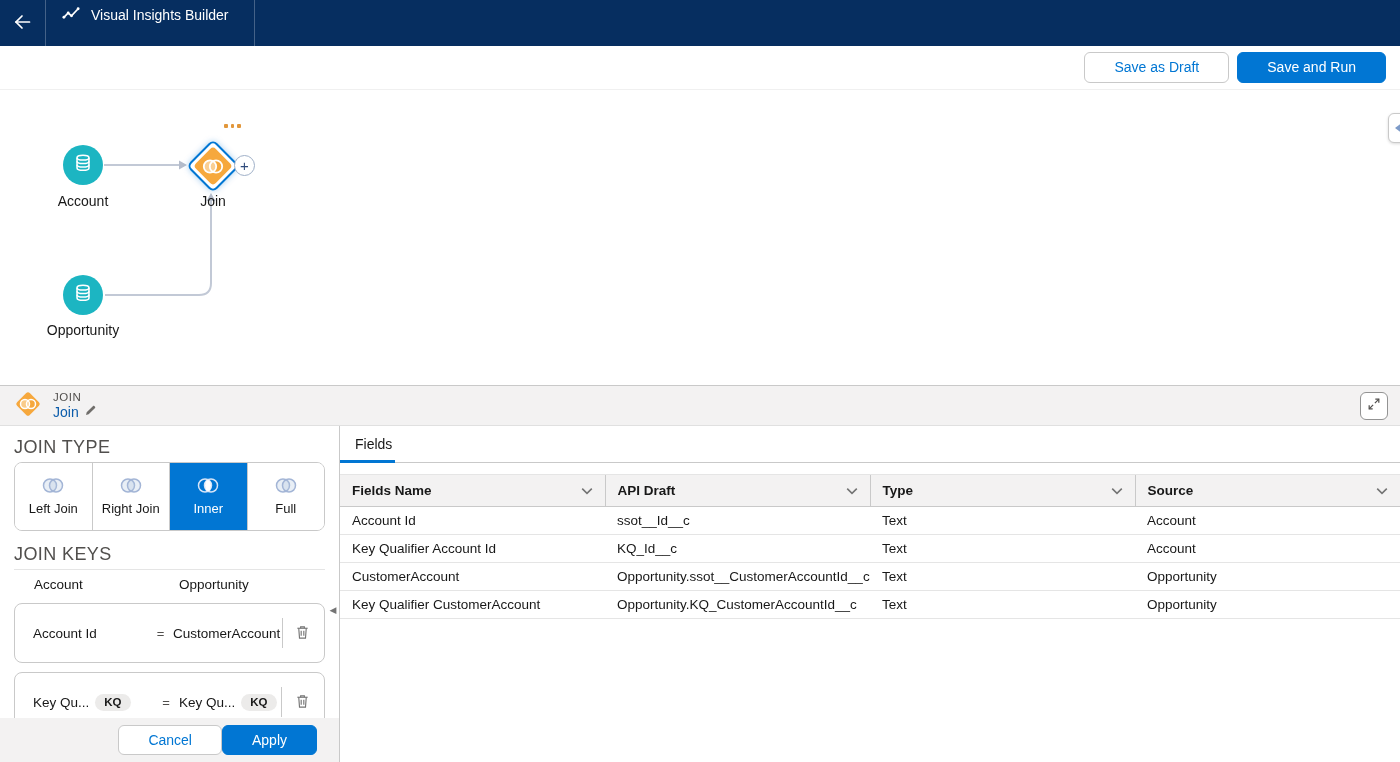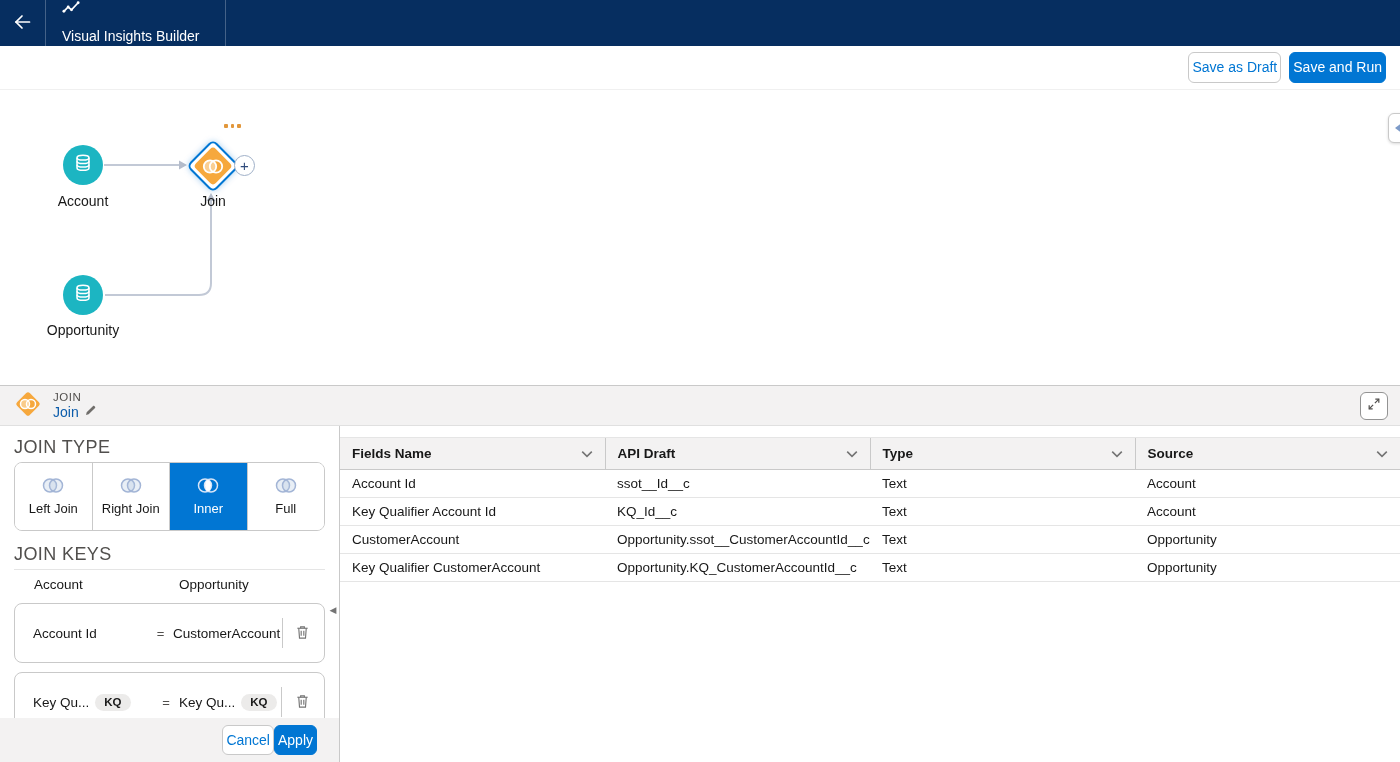--- a/index.html
+++ b/index.html
@@ -3,26 +3,26 @@
 <meta charset="utf-8">
 <style>
   * { margin:0; padding:0; box-sizing:border-box; }
   html,body { background:#e9e9e9; }
   body { font-family:"Liberation Sans", sans-serif; color:#181818; }
   .app { position:relative; width:1400px; height:762px; background:#fff; overflow:hidden; }
 
   
   .navbar { position:absolute; top:0; left:0; width:1400px; height:46px; background:#062e60; display:flex; align-items:stretch; }
   .nav-back { width:46px; display:flex; align-items:center; justify-content:center; background:none; border:none; border-right:1px solid rgba(255,255,255,.25); cursor:pointer; }
-  .nav-brand { display:flex; gap:10px; padding:0 26px 17px 16px; border-right:1px solid rgba(255,255,255,.25);flex-direction:column; }
+  .nav-brand { display:flex; align-items:center; gap:10px; padding:0 26px 17px 16px; border-right:1px solid rgba(255,255,255,.25); }
   .nav-title { color:#fff; font-size:14px; }
 
   
   .toolbar { position:absolute; top:46px; left:0; width:1400px; height:44px; background:#fff; border-bottom:1px solid #f0f0f0; display:flex; align-items:center; justify-content:flex-end; gap:8px; padding:0 14px; }
-  .btn { font-family:"Liberation Sans",sans-serif; font-size:14px; border-radius:6px; padding:6px 3px; cursor:pointer; line-height:1.2; }
+  .btn { font-family:"Liberation Sans",sans-serif; font-size:14px; border-radius:6px; padding:6px 29px; cursor:pointer; line-height:1.2; }
   .btn-neutral { background:#fff; border:1px solid #c9c9c9; color:#0176d3; }
   .btn-brand { background:#0176d3; border:1px solid #0176d3; color:#fff; }
 
   
   .canvas { position:absolute; top:90px; left:0; width:1400px; height:295px; background:#fff; }
   .edges { position:absolute; top:0; left:0; }
   .node-circle { position:absolute; width:40px; height:40px; border-radius:50%; background:#1cb5c2; display:flex; align-items:center; justify-content:center; cursor:pointer; }
   .node-label { position:absolute; width:110px; text-align:center; font-size:14px; color:#181818; }
   .join-wrap { position:absolute; left:185px; top:48px; width:56px; height:56px; cursor:pointer; }
   .diamond-outer { position:absolute; left:9px; top:9px; width:38px; height:38px; transform:rotate(45deg); background:#fff; border:2px solid #0176d3; border-radius:6px; box-shadow:0 0 6px rgba(1,118,211,.35); }
@@ -288,20 +288,24 @@
 
         <div class="config-footer">
           <button class="btn btn-neutral">Cancel</button>
           <button class="btn btn-brand">Apply</button>
         </div>
 
         <button class="collapse-handle"><span>◀</span></button>
       </aside>
 
       <div class="fields-section">
+        <div class="tab-bar">
+          <button class="tab">Fields</button>
+          <span class="tab-underline"></span>
+        </div>
 
         <table class="fields-table">
           <thead>
             <tr>
               <th>
                   <span class="th-inner">
                     <span>Fields Name</span>
                     <span><svg width="12" height="8" viewBox="0 0 10 6">
                         <path d="M1 1l4 4 4-4" stroke="#747474" stroke-width="1.3" fill="none"></path>
                       </svg></span>

